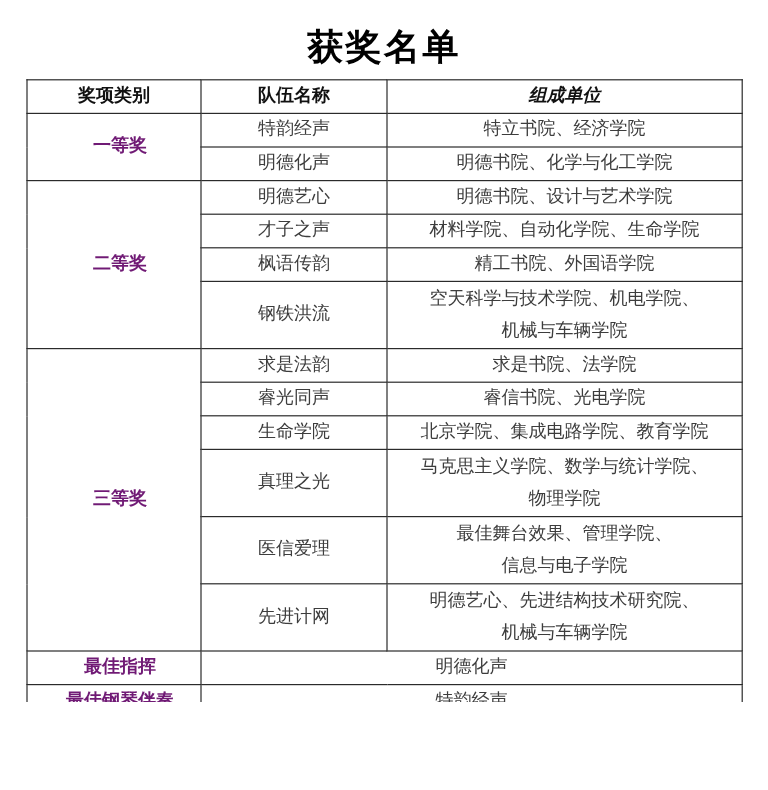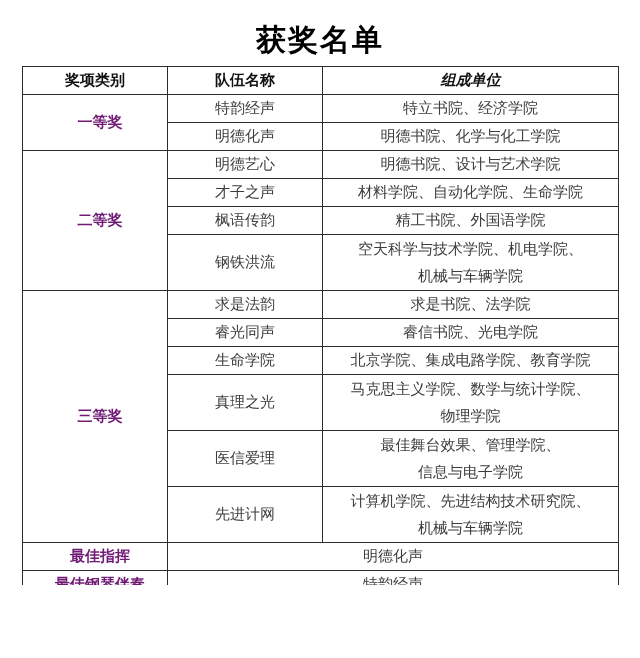--- a/index.html
+++ b/index.html
@@ -139,21 +139,21 @@
       <tr class="dbl">
         <td class="team">医信爱理</td>
         <td class="units">
           <div>最佳舞台效果、管理学院、</div>
           <div>信息与电子学院</div>
         </td>
       </tr>
       <tr class="dbl">
         <td class="team">先进计网</td>
         <td class="units">
-          <div>计算机学院、先进结构技术研究院、</div>
+          <div>明德艺心、先进结构技术研究院、</div>
           <div>机械与车辆学院</div>
         </td>
       </tr>
 
       <tr class="sgl">
         <td class="cat">最佳指挥</td>
         <td class="team" colspan="2">明德化声</td>
       </tr>
       <tr class="sgl">
         <td class="cat">最佳钢琴伴奏</td>

